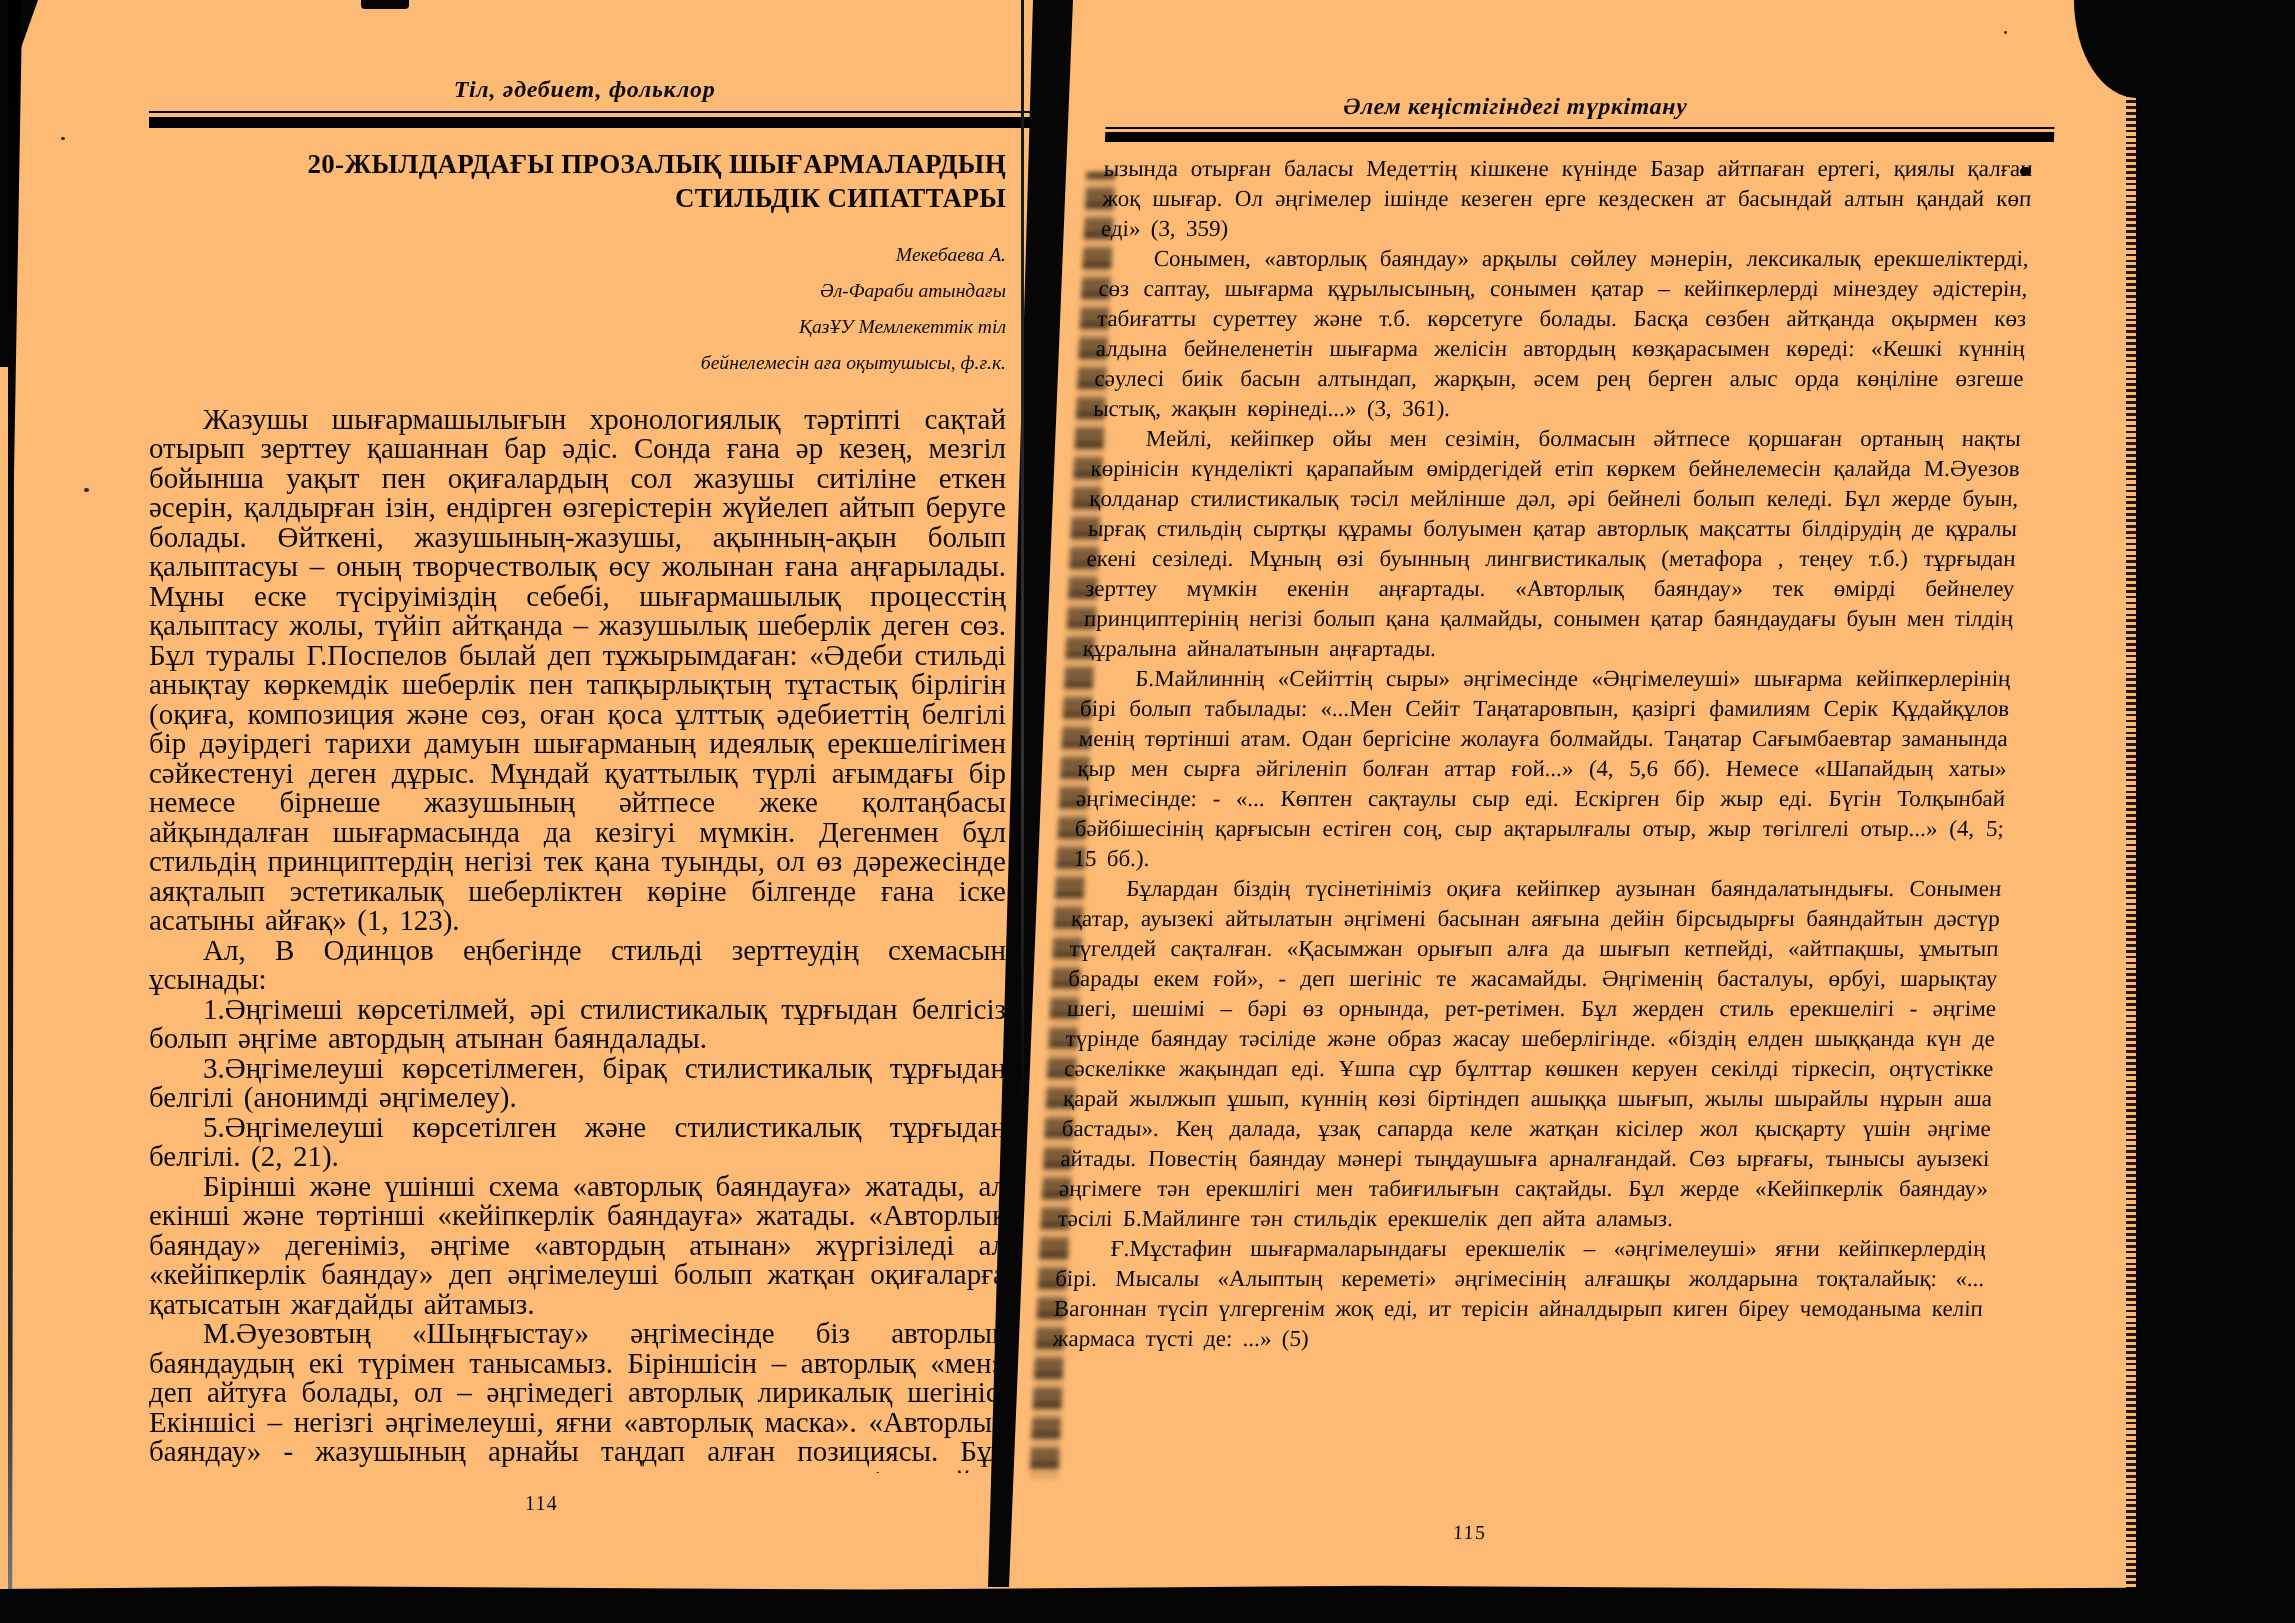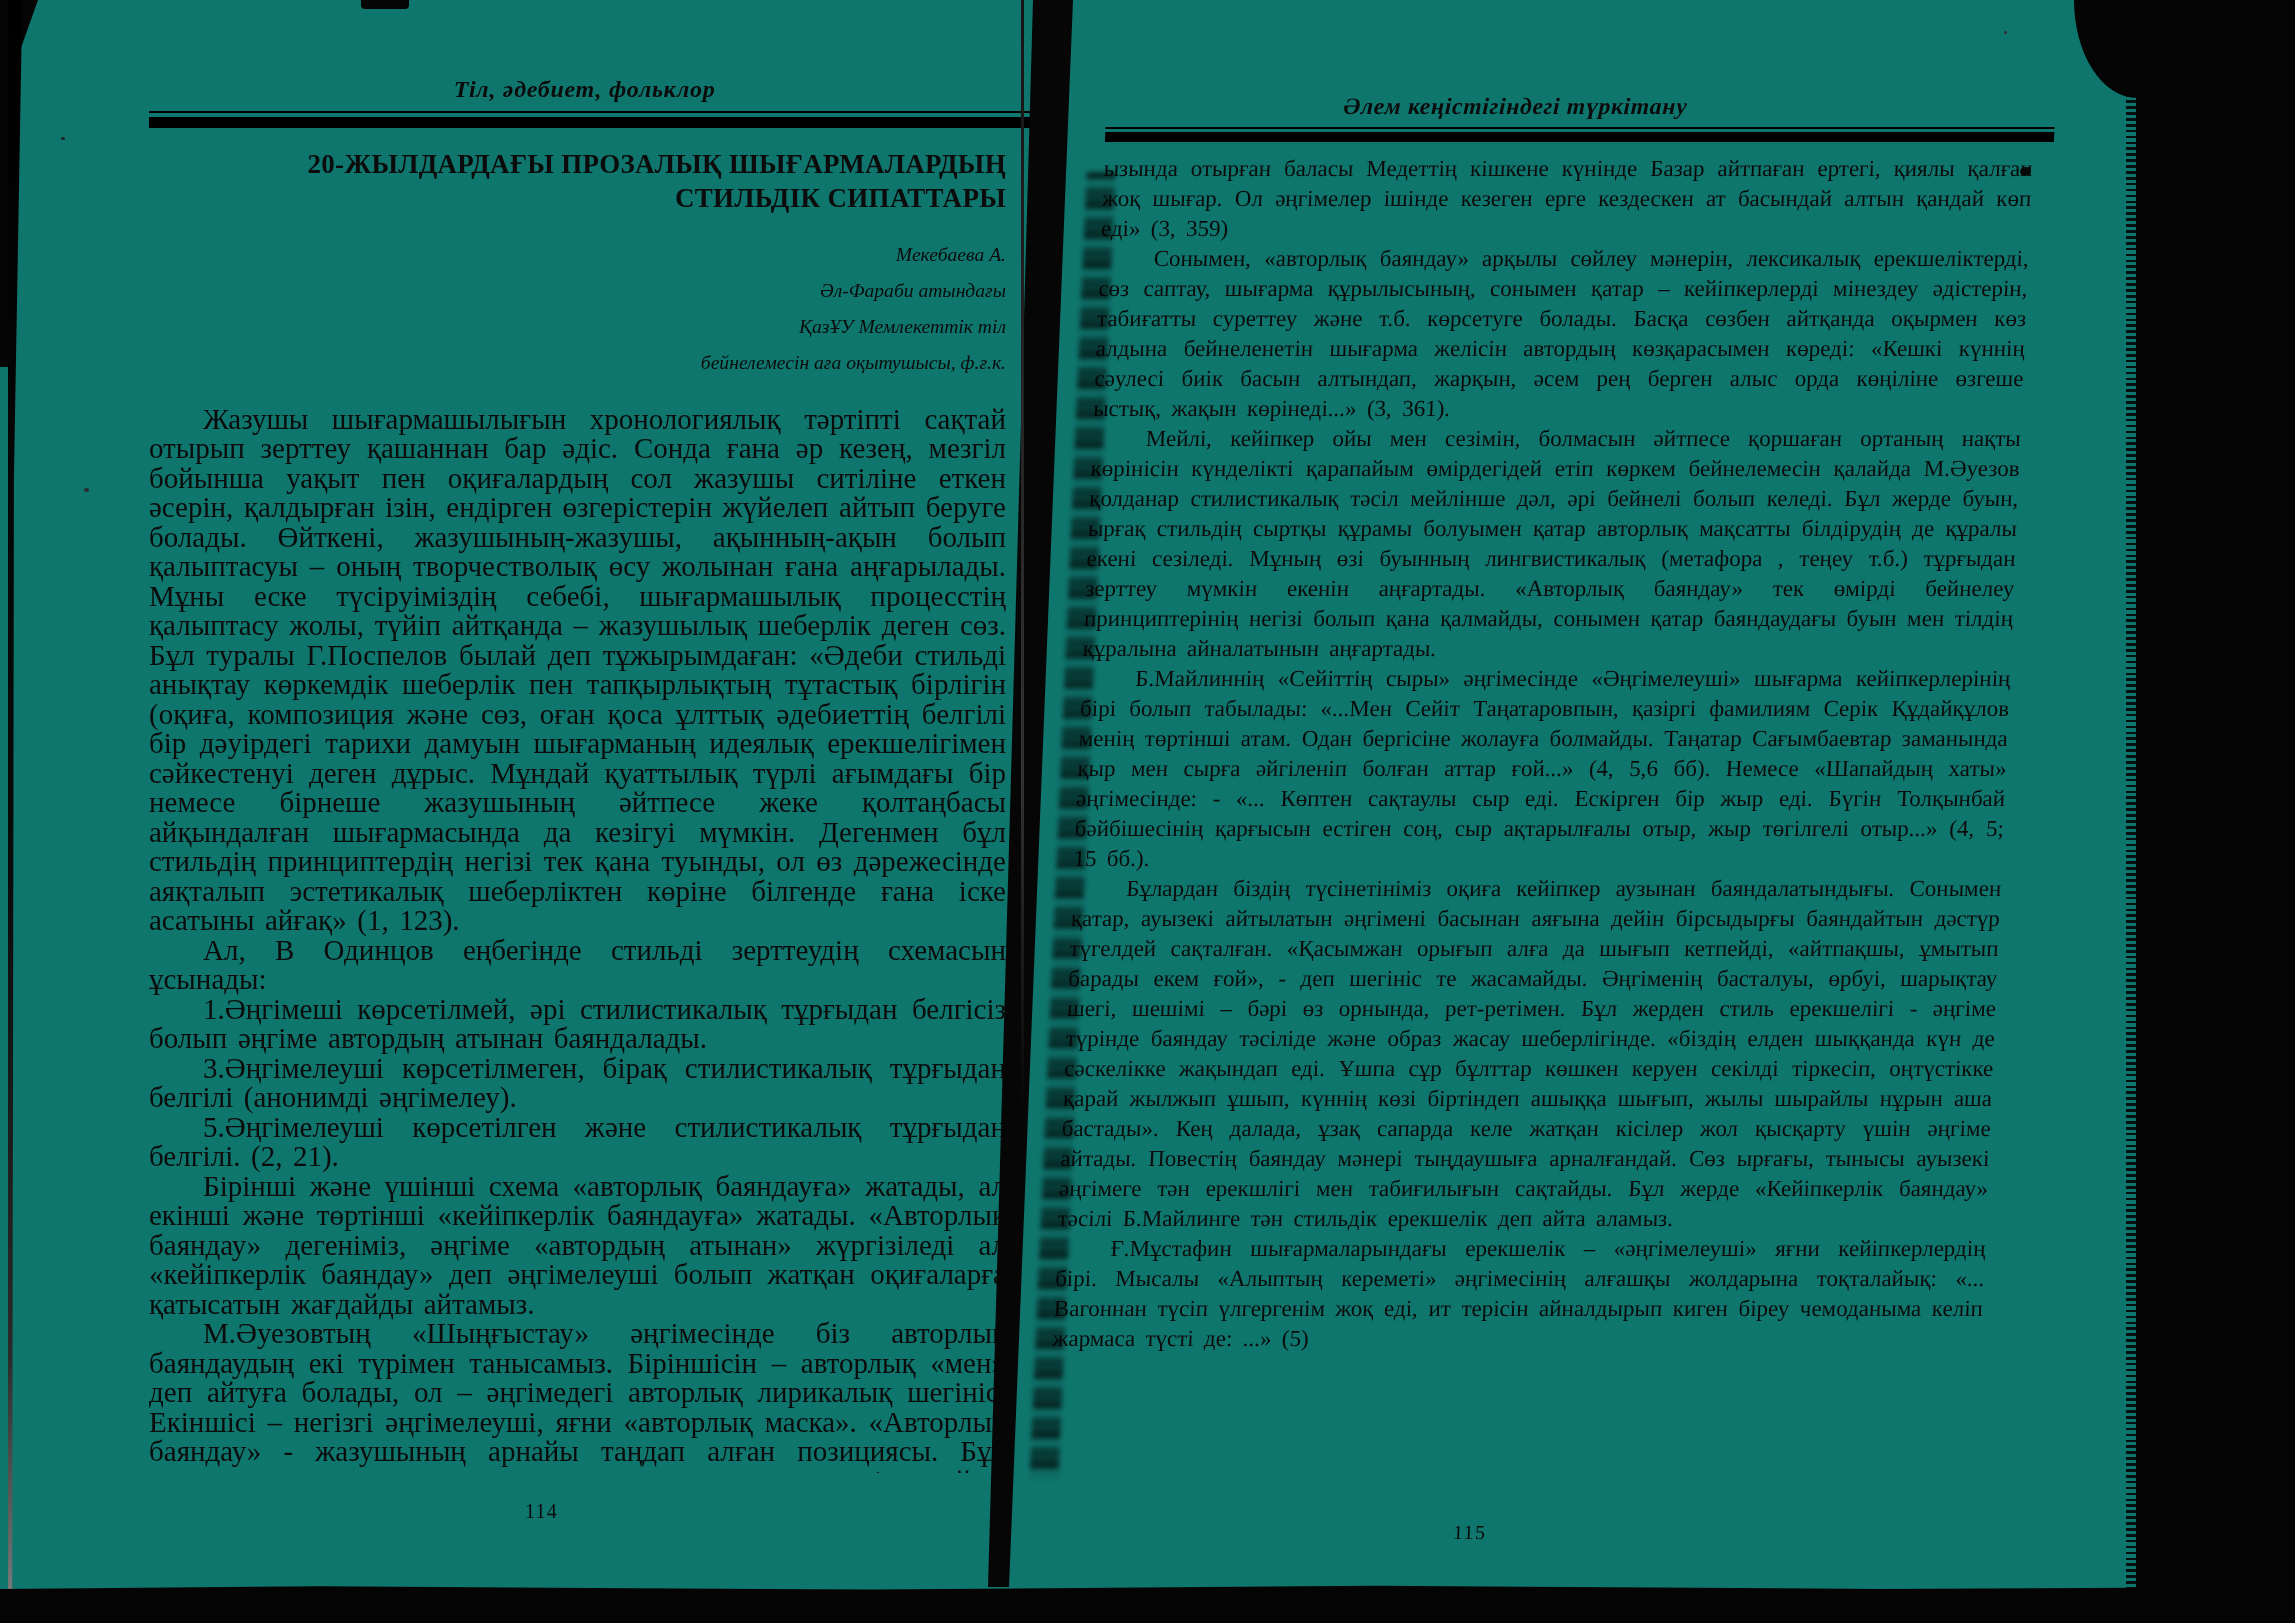--- a/index.html
+++ b/index.html
@@ -1,19 +1,19 @@
 <!DOCTYPE html>
 <html style="font-size:10.5px"><head>
 <meta charset="utf-8">
 <style>
   html,body { margin:0; padding:0; background:#e8e8e8; }
   .scan {
     position:relative;
     width:2295px; height:1623px;
-    background:#0f766e;
+    background:#fdba74;
     overflow:hidden;
     font-family:"Liberation Serif","DejaVu Serif",serif;
     color:#0b0b0b;
   }
 
   
   .edge-left-blob {
     position:absolute; left:0; top:0; width:38px; height:367px; background:#050505;
     clip-path:polygon(0 0, 100% 0, 52% 14%, 36% 40%, 26% 70%, 22% 100%, 0 100%);
   }
@@ -70,21 +70,21 @@
     font-weight:bold; font-size:27px; line-height:34px; letter-spacing:0.3px;
   }
   .author-block {
     width:857px; margin-top:22px; text-align:right;
     font-weight:normal; font-style:italic; font-size:19.6px; line-height:36px;
   }
   .left-body {
     width:857px; margin-top:23.6px; height:1068px; overflow:hidden;
     font-size:29px; line-height:29.5px; word-spacing:3.3px;
   }
-  .left-page .page-number { width:785px; margin-top:27px;text-align:center; }
+  .left-page .page-number { width:785px; margin-top:19px;text-align:center; }
 
   
   .right-page {
     position:absolute; left:1107px; top:93px; width:956px;
     transform:skewX(-2.5deg); transform-origin:0 0;
   }
   .right-page .page-header { width:818px; font-size:23.6px; }
   .right-page .double-rule { width:949px; margin-top:6.5px; }
   .right-page .double-rule::after { height:9.8px; }
   .right-body {

